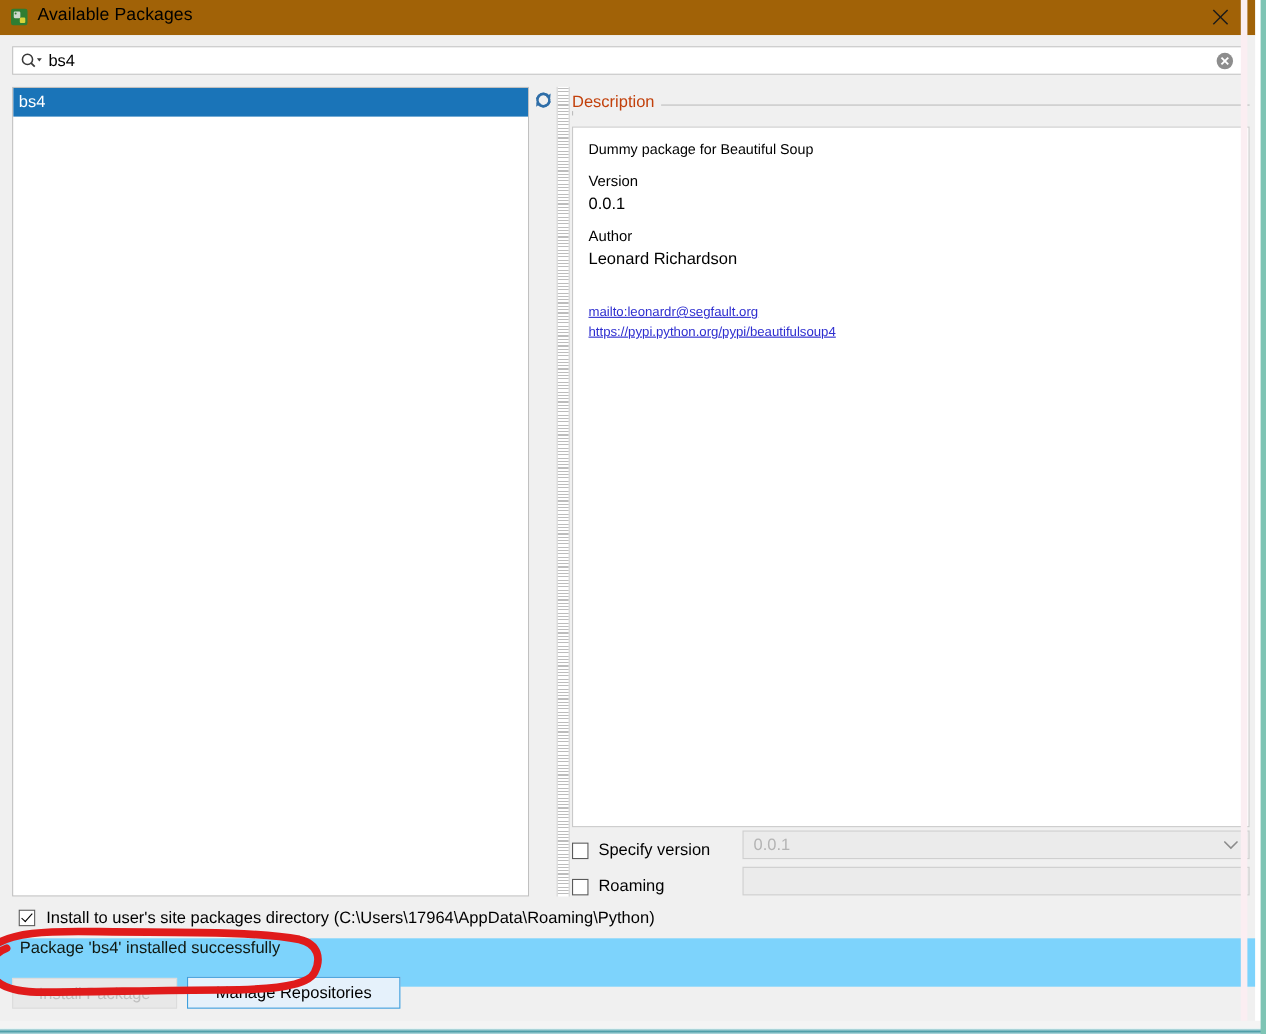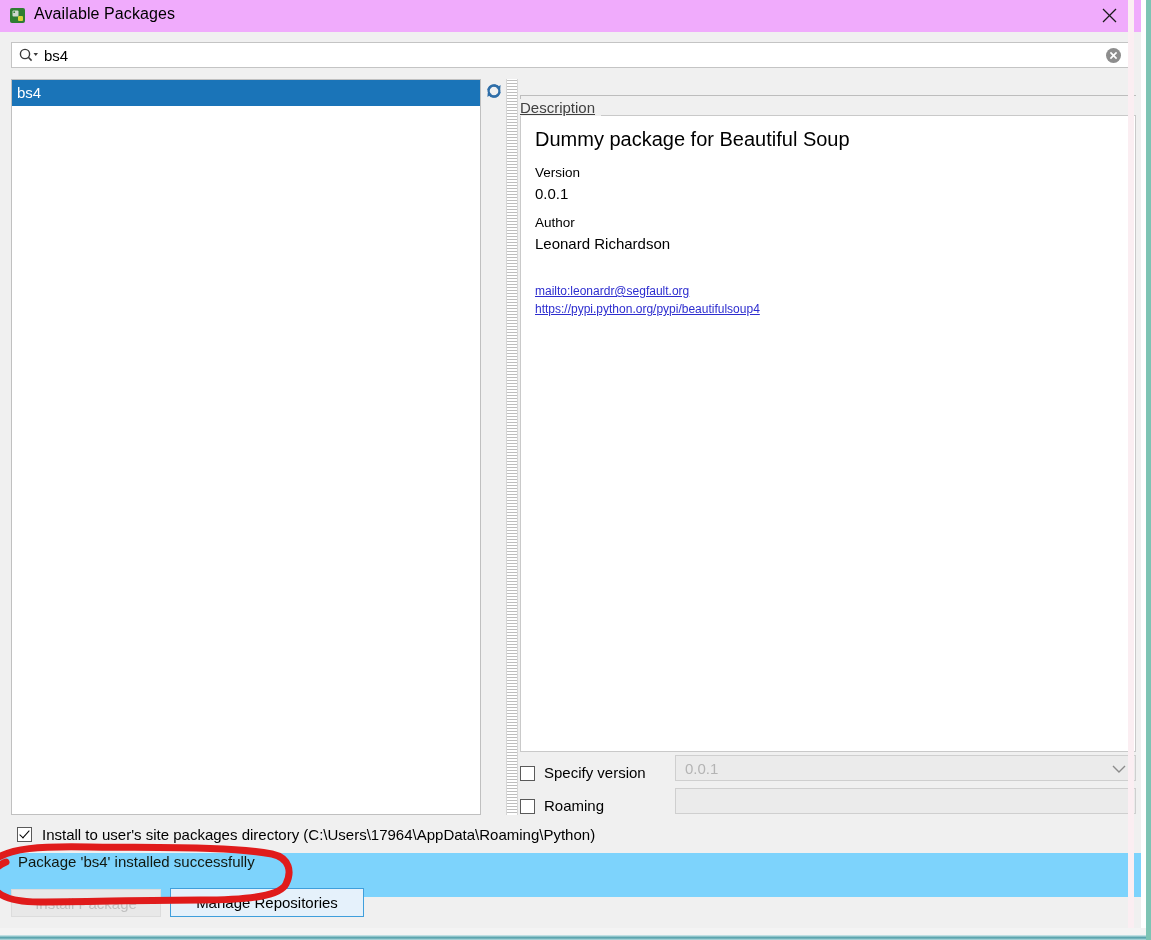--- a/index.html
+++ b/index.html
@@ -51,21 +51,21 @@
     left: 0; bottom: 5px;
     width: 1146px; height: 7px;
     background: #f4f4f4;
   }
 
   
   #titlebar {
     position: absolute;
     left: 0; top: 0;
     width: 1141px; height: 32px;
-    background: #f0abfc;
+    background: #a16207;
   }
   #app-icon {
     position: absolute;
     left: 9px; top: 7px;
     width: 17px; height: 17px;
   }
   #title-text {
     position: absolute;
     left: 34px; top: 5px;
     font-size: 16px;
@@ -182,27 +182,26 @@
   }
 
   
   #desc-group {
     position: absolute;
     left: 520px; top: 84px;
     width: 616px; height: 669px;
   }
   #desc-label {
     position: absolute;
-    left: 0; top: 15px;
-    font-size: 15px;
-    color: #404040;
+    left: 0; top: 0;
+    font-size: 15px;
+    color: #c2410c;
     background: #f0f0f0;
     padding-right: 6px;
     z-index: 2;
-    text-decoration: underline;
   }
   #desc-frame-line {
     position: absolute;
     left: 0; top: 11px;
     width: 616px; height: 1px;
     background: #bdbdbd;
   }
   #desc-frame-line-left {
     position: absolute;
     left: 0; top: 11px;
@@ -213,21 +212,21 @@
     position: absolute;
     left: 0px; top: 31px;
     width: 616px; height: 637px;
     background: #ffffff;
     border: 1px solid #c9c9c9;
     box-sizing: border-box;
     overflow: hidden;
     padding: 12px 14px;
   }
   .desc-summary {
-    font-size: 20px;
+    font-size: 13px;
     margin: 0 0 14px 0;
   }
   .desc-key {
     font-size: 13.5px;
     font-weight: normal;
     margin: 0 0 5px 0;
   }
   .desc-val {
     font-size: 15px;
     margin: 0 0 13px 0;

